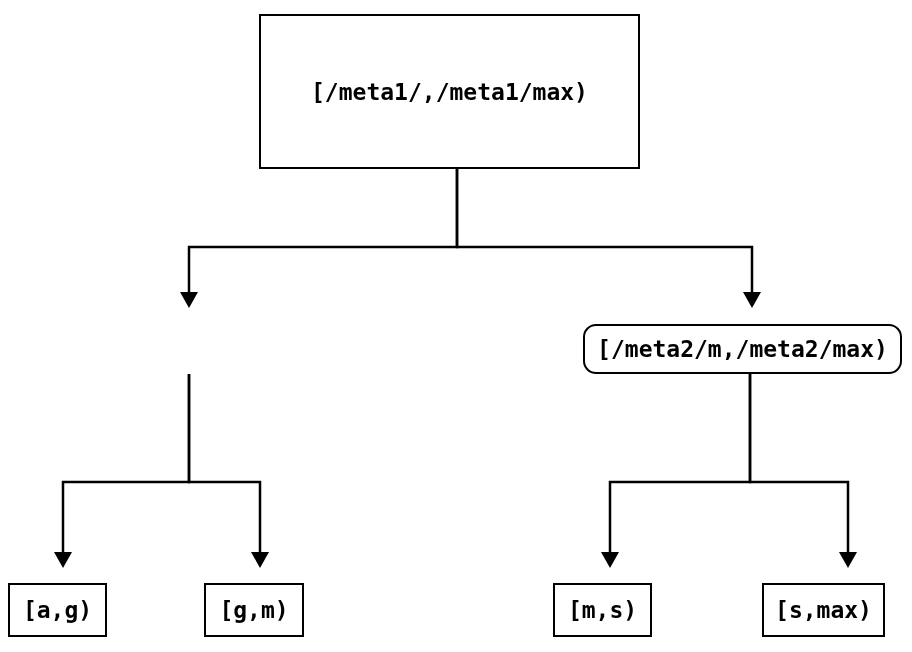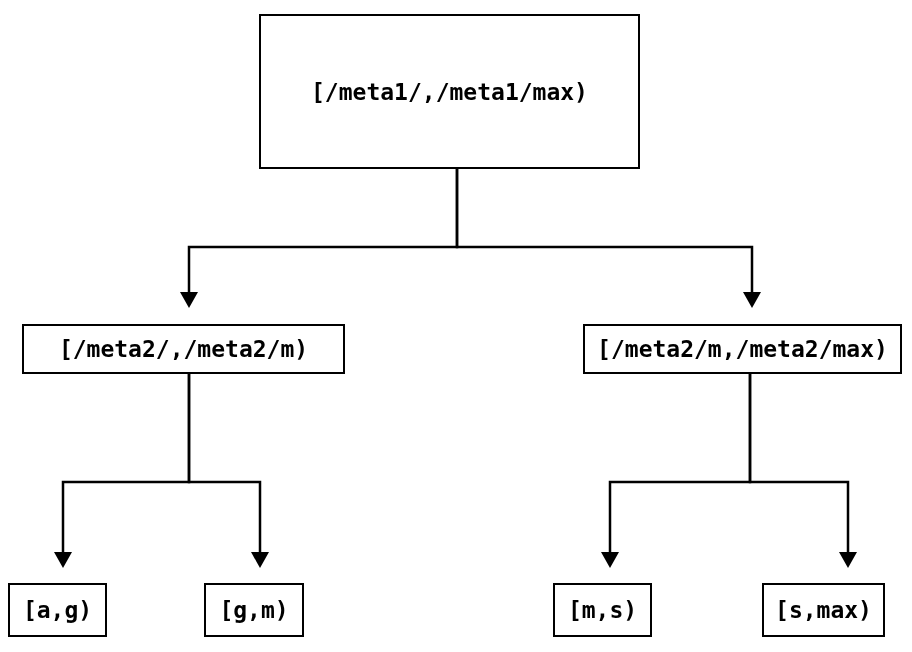--- a/index.html
+++ b/index.html
@@ -41,21 +41,21 @@
     display: flex;
     align-items: center;
     justify-content: center;
     font-weight: bold;
     font-size: 23px;
     white-space: nowrap;
     letter-spacing: 0;
   }
   #node-root      { left: 259px; top:  14px; width: 381px; height: 155px; }
   #node-mid-left  { left:  22px; top: 324px; width: 323px; height:  50px; }
-  #node-mid-right { left: 583px; top: 324px; width: 319px; height:  50px; }
+  #node-mid-right { left: 583px; top: 324px; width: 319px; height:  50px; border-radius: 13px; }
   #node-leaf-ag   { left:   8px; top: 583px; width:  99px; height:  54px; }
   #node-leaf-gm   { left: 204px; top: 583px; width: 100px; height:  54px; }
   #node-leaf-ms   { left: 553px; top: 583px; width:  99px; height:  54px; text-align: right; }
   #node-leaf-smax { left: 762px; top: 583px; width: 123px; height:  54px; }
 </style>
 </head>
 <body>
 
 <div class="canvas">
 
@@ -88,21 +88,20 @@
 
     <g>
       <path class="edge-line" d="M750,374 V482 H848 V552"></path>
       <polygon class="arrow-head" points="839,552 857,552 848,568"></polygon>
     </g>
 
   </svg>
 
   <div class="node" id="node-root">[/meta1/,/meta1/max)</div>
 
-  <div class="node" id="node-mid-left">[/meta2/,/meta2/m)</div>
 
   <div class="node" id="node-mid-right">[/meta2/m,/meta2/max)</div>
 
   <div class="node" id="node-leaf-ag">[a,g)</div>
 
   <div class="node" id="node-leaf-gm">[g,m)</div>
 
   <div class="node" id="node-leaf-ms">[m,s)</div>
 
   <div class="node" id="node-leaf-smax">[s,max)</div>

